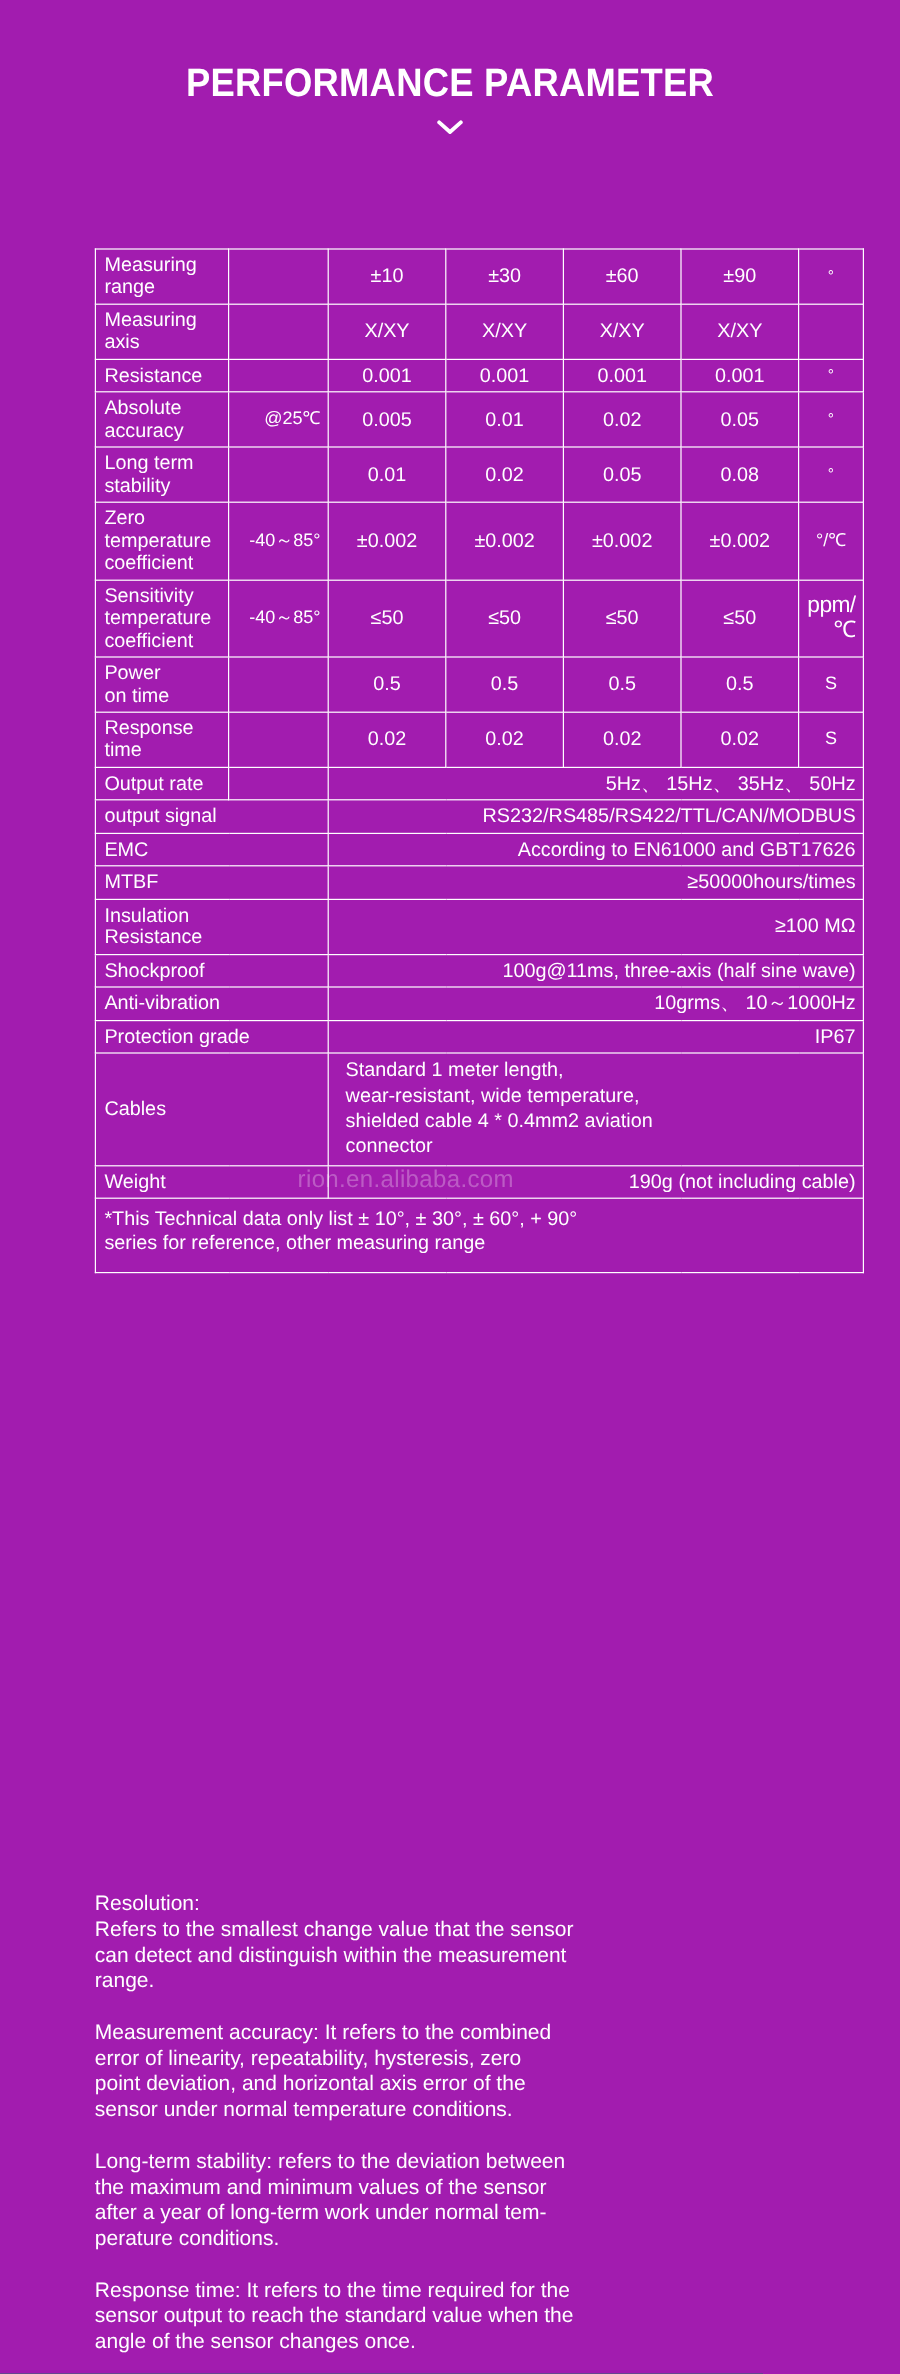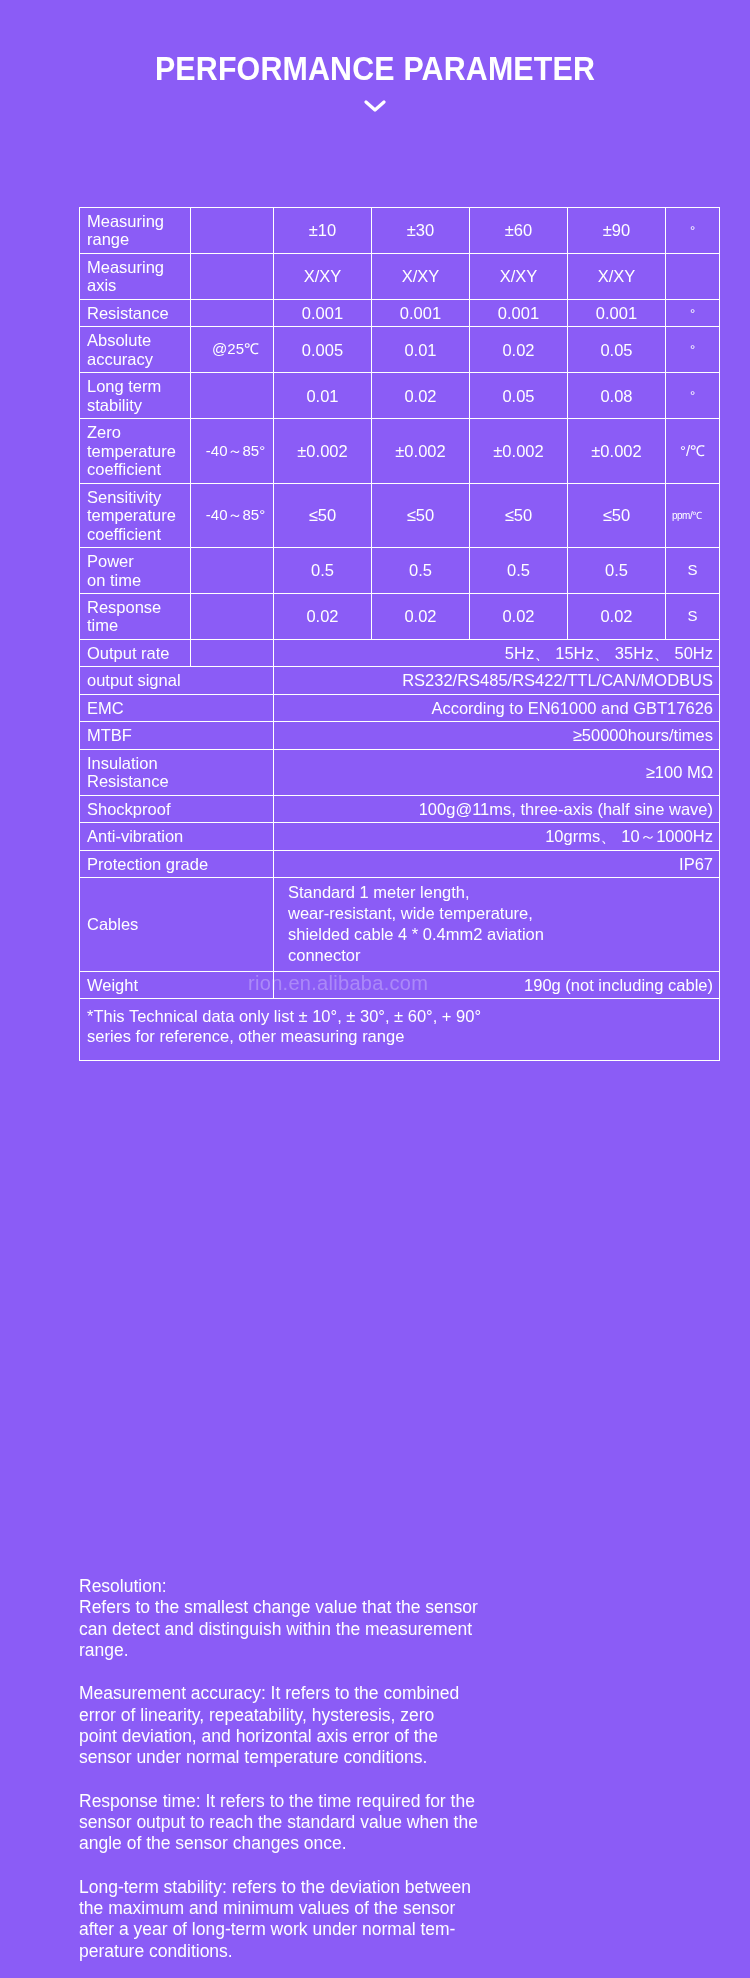--- a/index.html
+++ b/index.html
@@ -9,21 +9,21 @@
     height:1978px;
     background:#3a667b;
     font-family:"Liberation Sans", sans-serif;
     color:#ffffff;
     overflow:hidden;
   }
   #page {
     position:relative;
     width:750px;
     height:1978px;
-    background:#8b5cf6;
+    background:#a21caf;
   }
 
   
   .header {
     position:absolute;
     top:0; left:0; right:0;
     height:155px;
     text-align:center;
   }
   .page-title {
@@ -65,23 +65,23 @@
     vertical-align:middle;
     font-family:"Liberation Sans", sans-serif;
   }
   td.lbl {
     text-align:left;
     padding-left:7px;
     white-space:pre-line;
     margin-left:24px;
   }
   td.ctr { text-align:center; }
-  td.sub { text-align:center; font-size:15px;padding-left:13px; }
+  td.sub { text-align:right; font-size:15px;padding-left:13px; }
   td.unit { text-align:center; font-size:15px; }
-  td.unitsm { text-align:left; font-size:10px; letter-spacing:-0.5px; }
+  td.unitsm { text-align:right; font-size:19px; letter-spacing:-0.5px; }
   td.wide { text-align:right; }
   td.note {
     text-align:left;
     padding:8px 7px 14px 7px;
     line-height:1.18;
     white-space:pre-line;
   }
   td.multi { white-space:pre-line; text-align:left; padding-left:14px; line-height:1.28; }
   .deg { font-size:13px; }
 
@@ -297,22 +297,22 @@
 
   <div class="notes" id="notes-block">
       <div class="note-para">Resolution:
 Refers to the smallest change value that the sensor
 can detect and distinguish within the measurement
 range.</div>
       <div class="note-para">Measurement accuracy: It refers to the combined
 error of linearity, repeatability, hysteresis, zero
 point deviation, and horizontal axis error of the
 sensor under normal temperature conditions.</div>
-      <div class="note-para">Response time: It refers to the time required for the
-sensor output to reach the standard value when the
-angle of the sensor changes once.</div>
       <div class="note-para">Long-term stability: refers to the deviation between
 the maximum and minimum values of the sensor
 after a year of long-term work under normal tem-
 perature conditions.</div>
+      <div class="note-para">Response time: It refers to the time required for the
+sensor output to reach the standard value when the
+angle of the sensor changes once.</div>
     </div>
 
 </div>
 
 </body></html>

